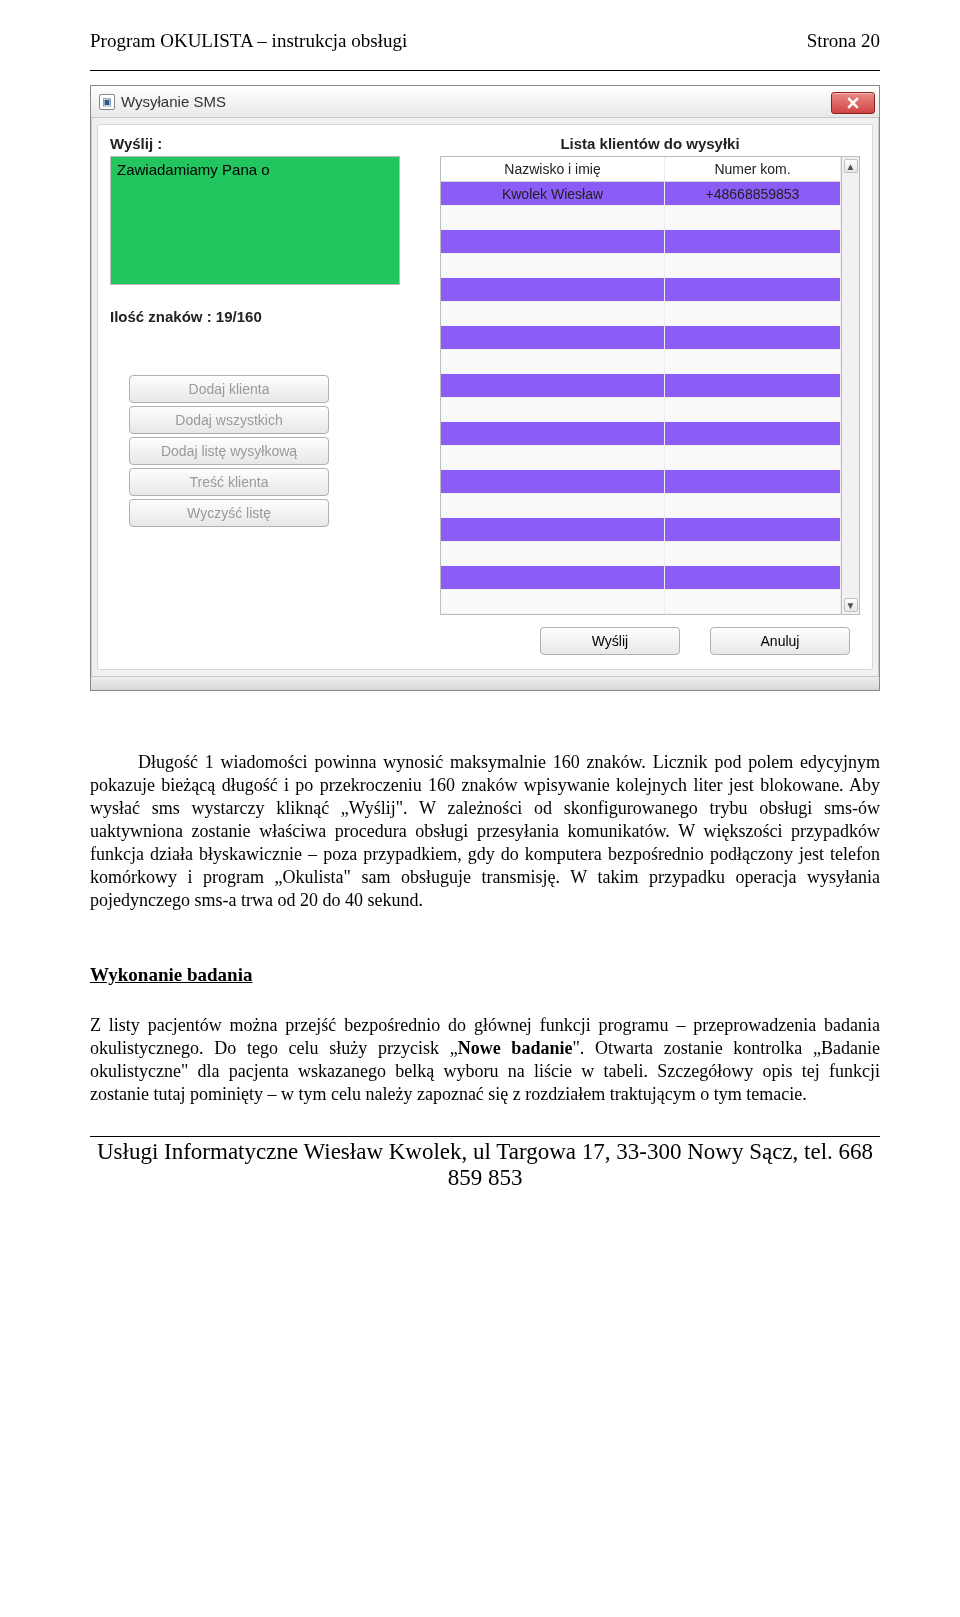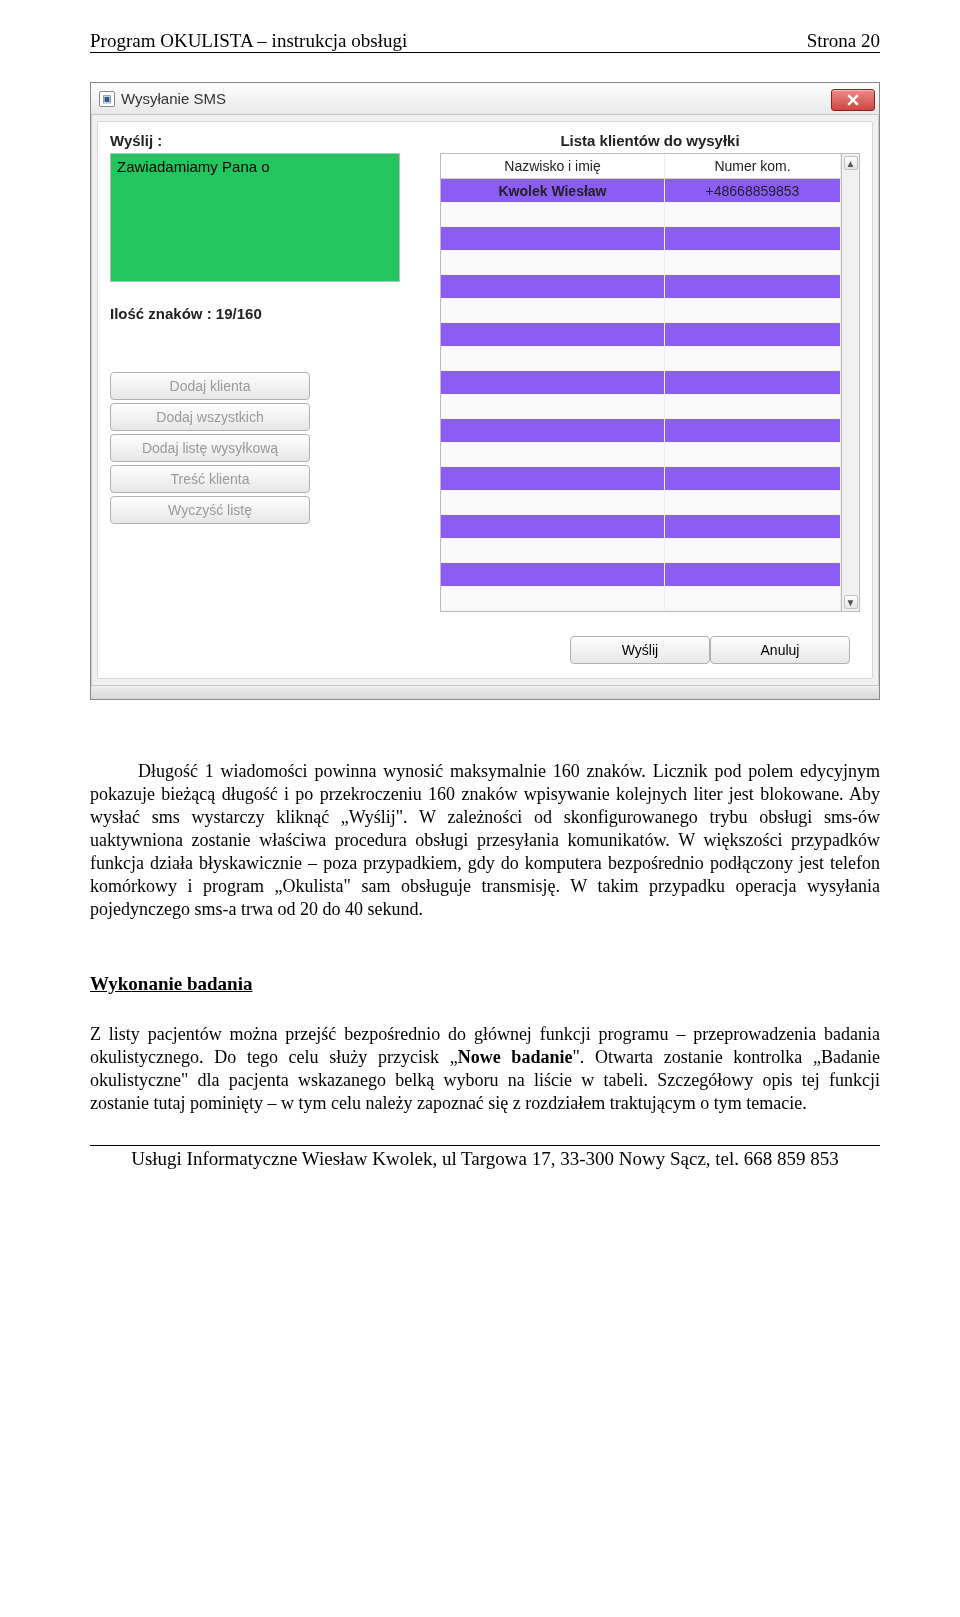--- a/index.html
+++ b/index.html
@@ -11,29 +11,29 @@
     width: 960px;
     margin: 0 auto;
   }
   .page {
     padding: 30px 80px 20px 90px;
   }
   .doc-header {
     display: flex;
     justify-content: space-between;
     border-bottom: 1px solid #000;
-    padding-bottom: 0;
-    margin-bottom: 29px;
+    padding-bottom: 18px;
+    margin-bottom: 14px;
     font-size: 19px;
   }
   .doc-footer {
     border-top: 1px solid #000;
     padding-top: 2px;
     text-align: center;
-    font-size: 19px;
+    font-size: 23px;
     margin-top: 30px;
   }
   .screenshot {
     margin: 0 auto;
     width: 790px;
   }
   .dialog {
     border: 1px solid #888;
     background: #f0f0f0;
     box-shadow: 0 0 0 1px #ccc inset;
@@ -107,20 +107,21 @@
     font-size: 15px;
     resize: none;
   }
   .char-count {
     font-weight: 700;
     font-size: 15px;
     margin-top: 20px;
   }
   .btn-stack {
     margin-top: 50px;
+    margin-left: 19px;
   }
   .btn-stack .btn {
     width: 200px;
     display: block;
     margin-bottom: 3px;
   }
   .btn {
     height: 28px;
     background: linear-gradient(to bottom, #fefefe, #e7e7e7);
     border: 1px solid #b0b0b0;
@@ -149,21 +150,21 @@
     display: flex;
     background: #fff;
     border-bottom: 1px solid #d0d0d0;
   }
   .grid-header .cell, .grid-row .cell {
     padding: 4px 6px;
     font-size: 14px;
     border-right: 1px solid #eee;
   }
   .grid-header .cell { font-weight: 400; color: #222; }
-  .col-name { width: 56%; font-weight: bold; }
+  .col-name { width: 56%; }
   .col-num { width: 44%; border-right: none; }
   .grid-body { }
   .grid-row {
     display: flex;
     height: 24px;
     border-bottom: 1px solid #f2f2f2;
   }
   .grid-row:nth-child(even) { background: #fafafa; }
   .vscroll {
     width: 18px;
@@ -180,21 +181,22 @@
     width: 14px; height: 14px;
     background: linear-gradient(to bottom,#fff,#e5e5e5);
     border: 1px solid #c2c2c2;
     border-radius: 2px;
     display: flex; align-items: center; justify-content: center;
     font-size: 10px; color: #555;
   }
   .bottom-btns {
     display: flex;
     justify-content: flex-end;
-    margin-top: 24px;
+    gap: 30px;
+    margin-top: 12px;
     padding-right: 10px;
   }
   .bottom-btns .btn { width: 140px; }
   .dialog-footer-bar {
     height: 14px;
     background: linear-gradient(to bottom, #eee, #d8d8d8);
     border-top: 1px solid #c8c8c8;
   }
   .paragraph {
     text-align: justify;

